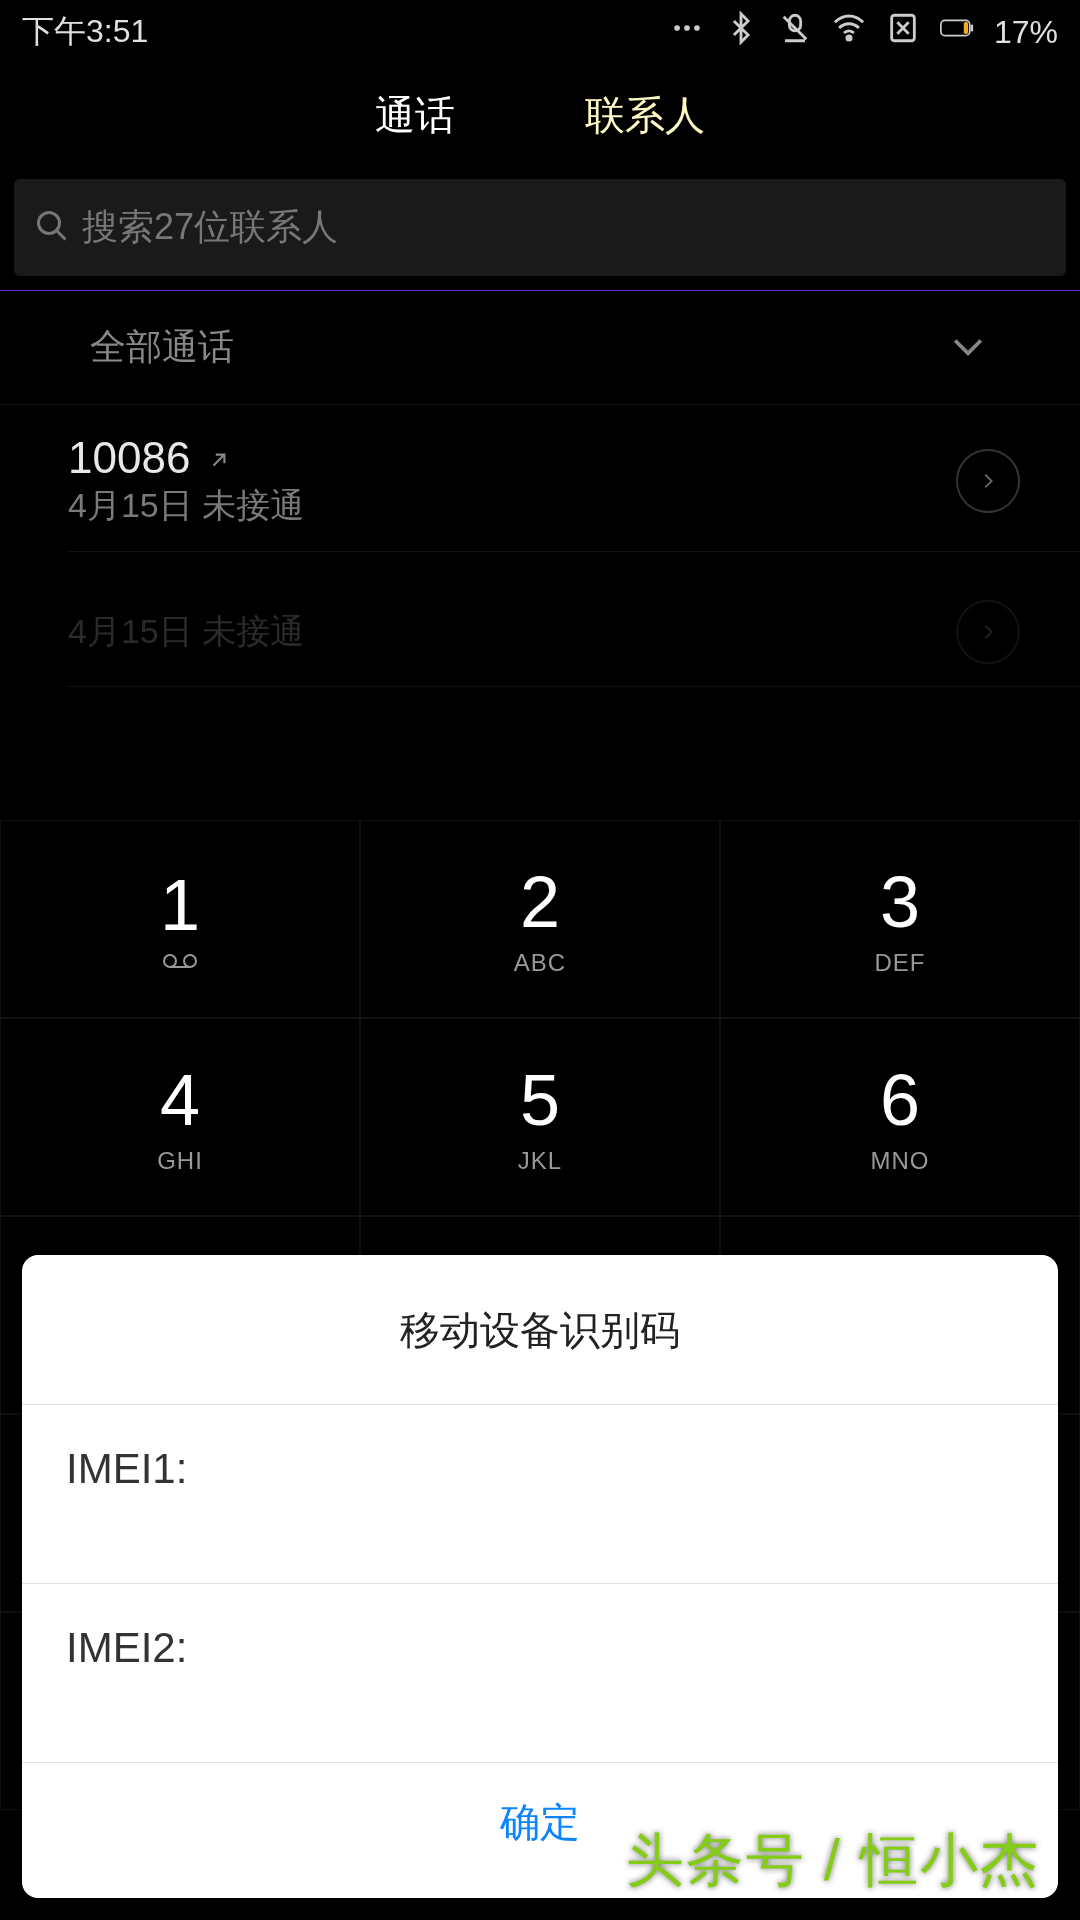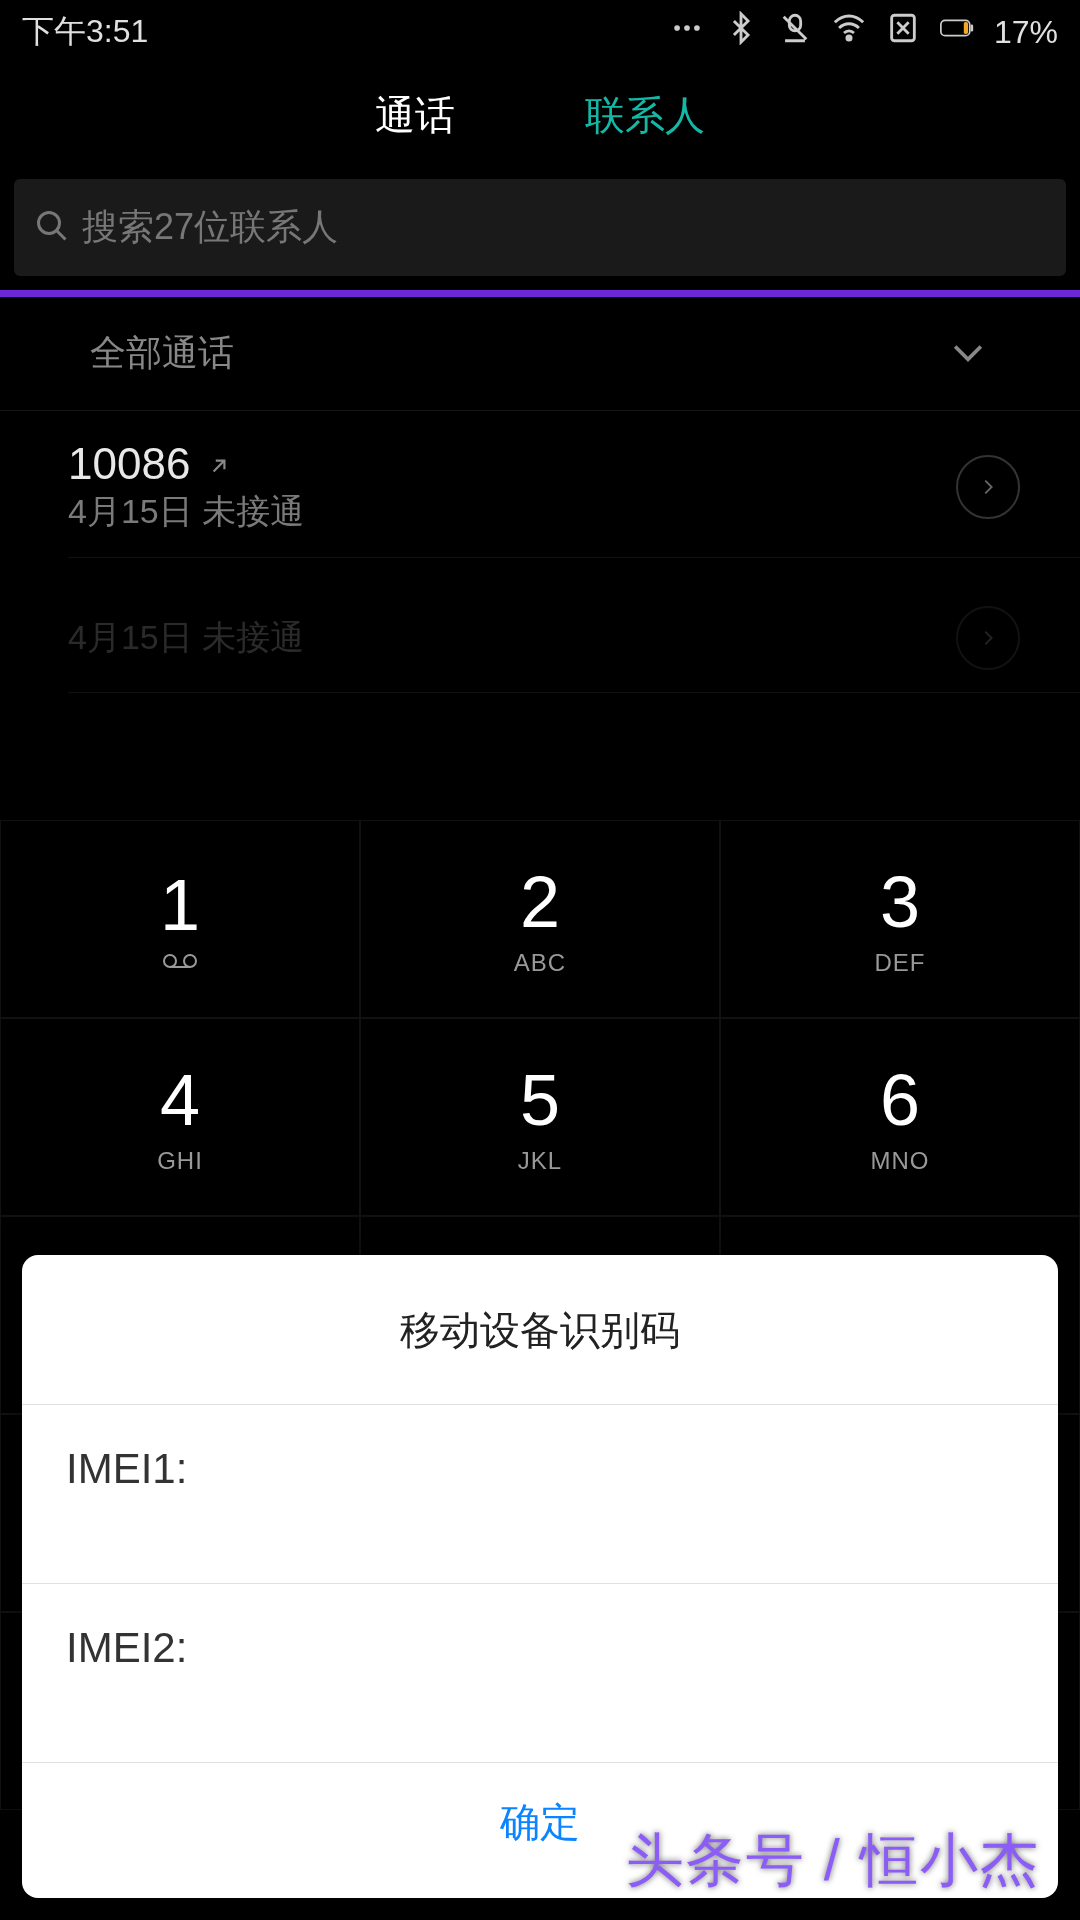--- a/index.html
+++ b/index.html
@@ -5,27 +5,27 @@
   * { margin: 0; padding: 0; box-sizing: border-box; font-family: -apple-system, "Helvetica Neue", Arial, sans-serif; }
   body { width: 1080px; height: 1920px; background: #000; color: #fff; overflow: hidden; position: relative; }
 
   .status-bar { display: flex; justify-content: space-between; align-items: center; padding: 10px 22px 8px; font-size: 32px; color: #e0e0e0; }
   .status-right { display: flex; align-items: center; gap: 20px; }
   .status-right svg { width: 34px; height: 34px; }
 
   .tabs { display: flex; justify-content: center; gap: 130px; padding: 26px 0 36px; }
   .tab { font-size: 40px; font-weight: 400; }
   .tab.active { color: #fff; }
-  .tab.inactive { color: #14b8a6; }
+  .tab.inactive { color: #fef9c3; }
 
   .search-bar { margin: 0 14px 14px; background: #1a1a1a; border-radius: 6px; display: flex; align-items: center; padding: 24px 20px; gap: 12px; }
   .search-bar svg { width: 36px; height: 36px; }
   .search-placeholder { color: #777; font-size: 36px; }
 
-  .filter-row { display: flex; justify-content: space-between; align-items: center; padding: 32px 90px 32px 90px; border-top: 7px solid #6d28d9; border-bottom: 1px solid #151515; }
+  .filter-row { display: flex; justify-content: space-between; align-items: center; padding: 32px 90px 32px 90px; border-top: 1px solid #6d28d9; border-bottom: 1px solid #151515; }
   .filter-label { color: #888; font-size: 36px; }
   .chevron { width: 44px; height: 44px; }
 
   .call-item { display: flex; justify-content: space-between; align-items: center; padding: 28px 60px 22px 68px; }
   .call-left { display: flex; flex-direction: column; }
   .call-number { display: flex; align-items: center; gap: 16px; }
   .call-number span { font-size: 44px; color: #e8e8e8; }
   .call-arrow { width: 26px; height: 26px; }
   .call-date { color: #7a7a7a; font-size: 34px; }
   .call-detail-btn { width: 64px; height: 64px; border: 2px solid #333; border-radius: 50%; display: flex; align-items: center; justify-content: center; }
@@ -37,21 +37,21 @@
   .dialpad-key .digit { font-size: 72px; font-weight: 300; }
   .dialpad-key .letters { font-size: 24px; letter-spacing: 1px; color: #999; }
   .dialpad-key .vm { width: 36px; height: 18px; }
 
   .modal { position: absolute; left: 22px; right: 22px; bottom: 22px; background: #ffffff; color: #222; border-radius: 16px; box-shadow: 0 0 30px rgba(0,0,0,.5); overflow: hidden; }
   .modal-title { text-align: center; font-size: 40px; font-weight: 500; padding: 48px 0 46px; color: #222; }
   .modal-sep { height: 1px; background: #e0e0e0; }
   .modal-row { padding: 40px 44px 90px; font-size: 42px; color: #333; }
   .modal-confirm { text-align: center; padding: 32px 15px 48px; font-size: 40px; color: #0a84ff; }
 
-  .watermark { position: absolute; bottom: 20px; right: 40px; font-size: 58px; color: #8b5cf6; font-style: normal; letter-spacing: 2px; pointer-events: none; text-shadow: 0 0 6px rgba(0,0,0,.6); }
+  .watermark { position: absolute; bottom: 20px; right: 40px; font-size: 58px; color: #84cc16; font-style: normal; letter-spacing: 2px; pointer-events: none; text-shadow: 0 0 6px rgba(0,0,0,.6); }
 </style>
 </head>
 <body>
 
 <div class="status-bar">
   <div>下午3:51</div>
   <div class="status-right">
     <span>
       <svg viewBox="0 0 24 24" fill="#ccc">
           <circle cx="5" cy="12" r="2"></circle>

